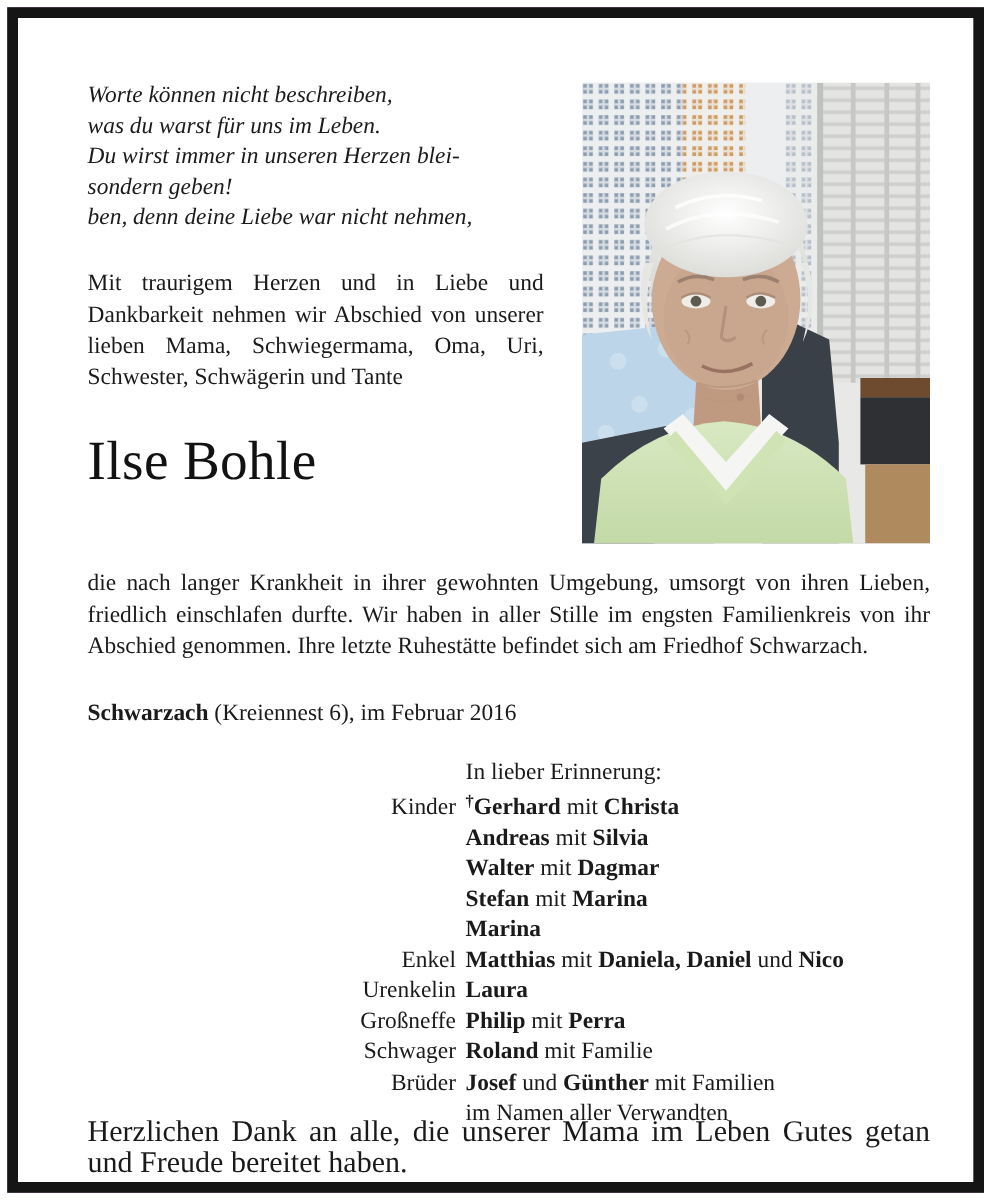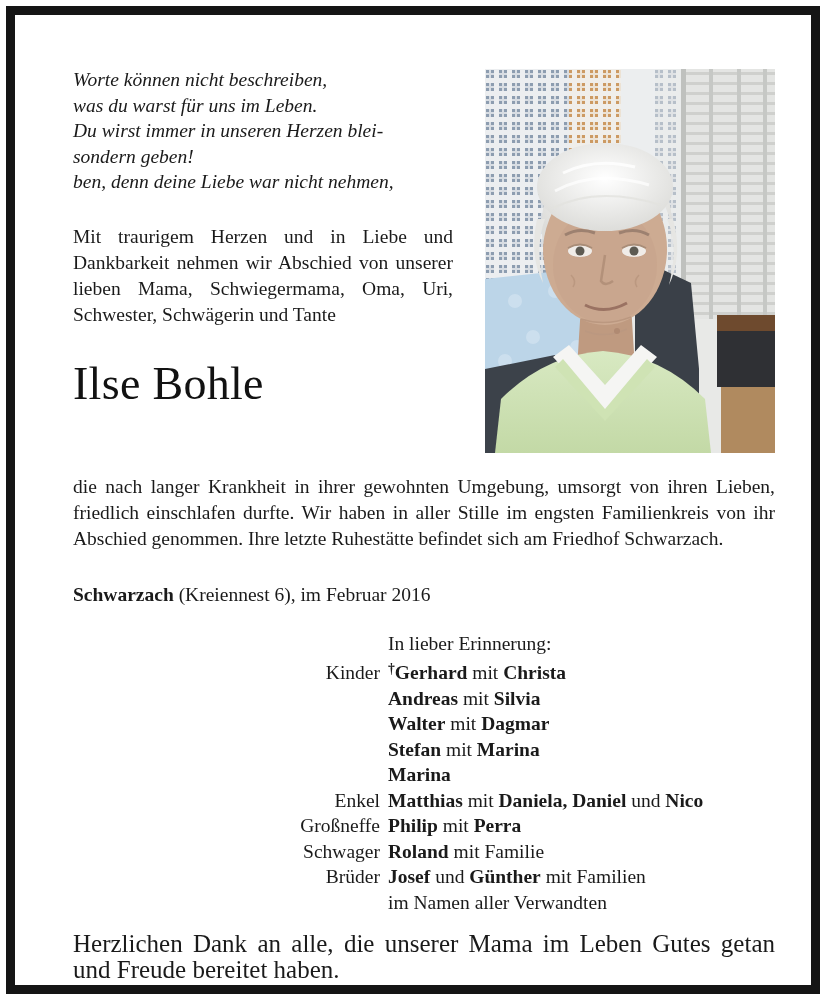--- a/index.html
+++ b/index.html
@@ -321,20 +321,24 @@
           </tr>
           <tr>
             <td class="rel"></td>
             <td class="names"><b>Marina</b></td>
           </tr>
           <tr>
             <td class="rel">Enkel</td>
             <td class="names"><b>Matthias</b> mit <b>Daniela, Daniel</b> und <b>Nico</b></td>
           </tr>
           <tr>
+            <td class="rel">Urenkelin</td>
+            <td class="names"><b>Laura</b></td>
+          </tr>
+          <tr>
             <td class="rel">Großneffe</td>
             <td class="names"><b>Philip</b> mit <b>Perra</b></td>
           </tr>
           <tr>
             <td class="rel">Schwager</td>
             <td class="names"><b>Roland</b> mit Familie</td>
           </tr>
           <tr>
             <td class="rel">Brüder</td>
             <td class="names"><b>Josef</b> und <b>Günther</b> mit Familien</td>

